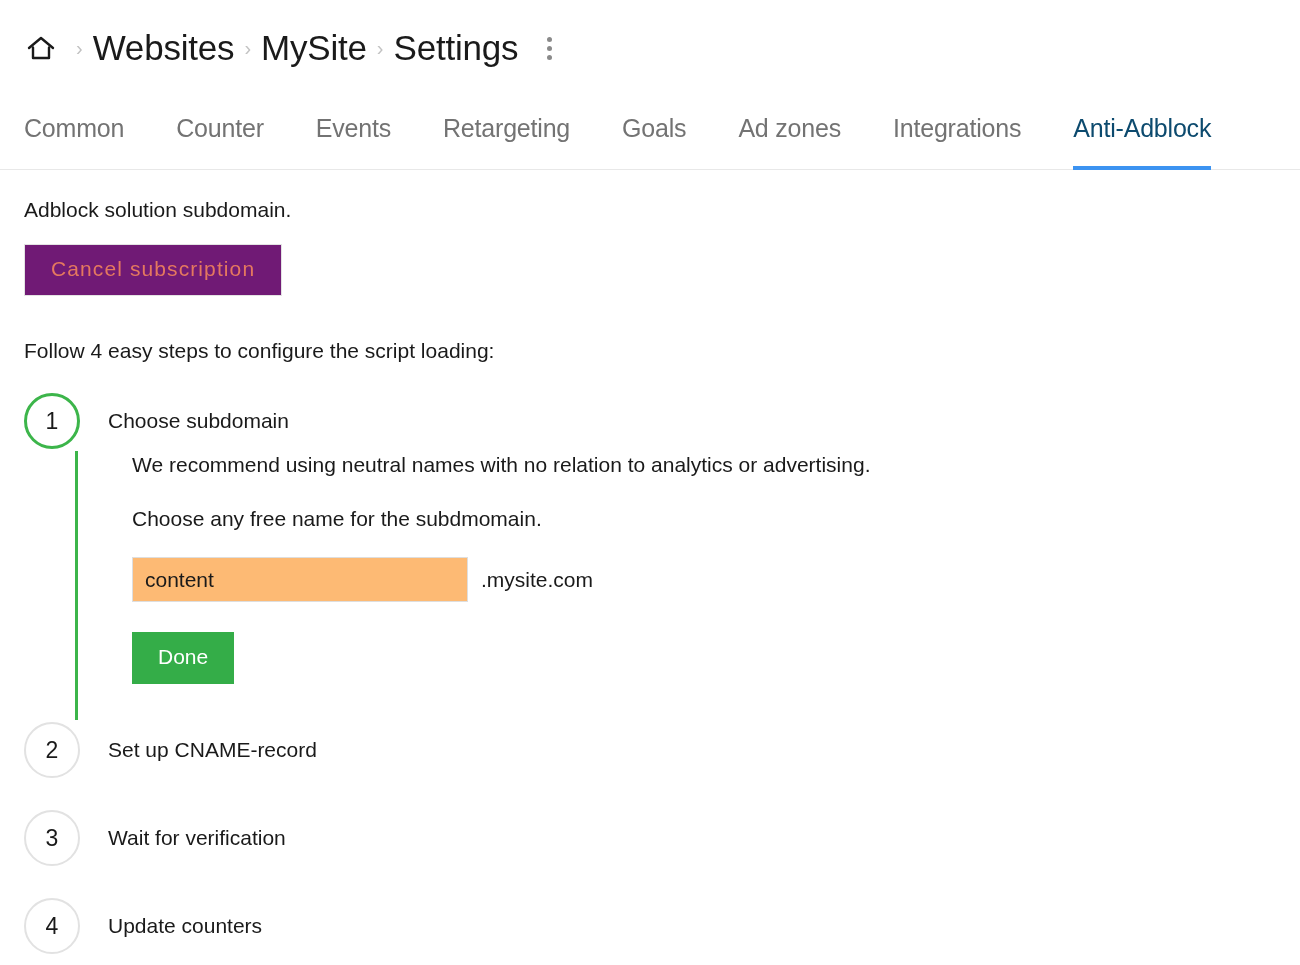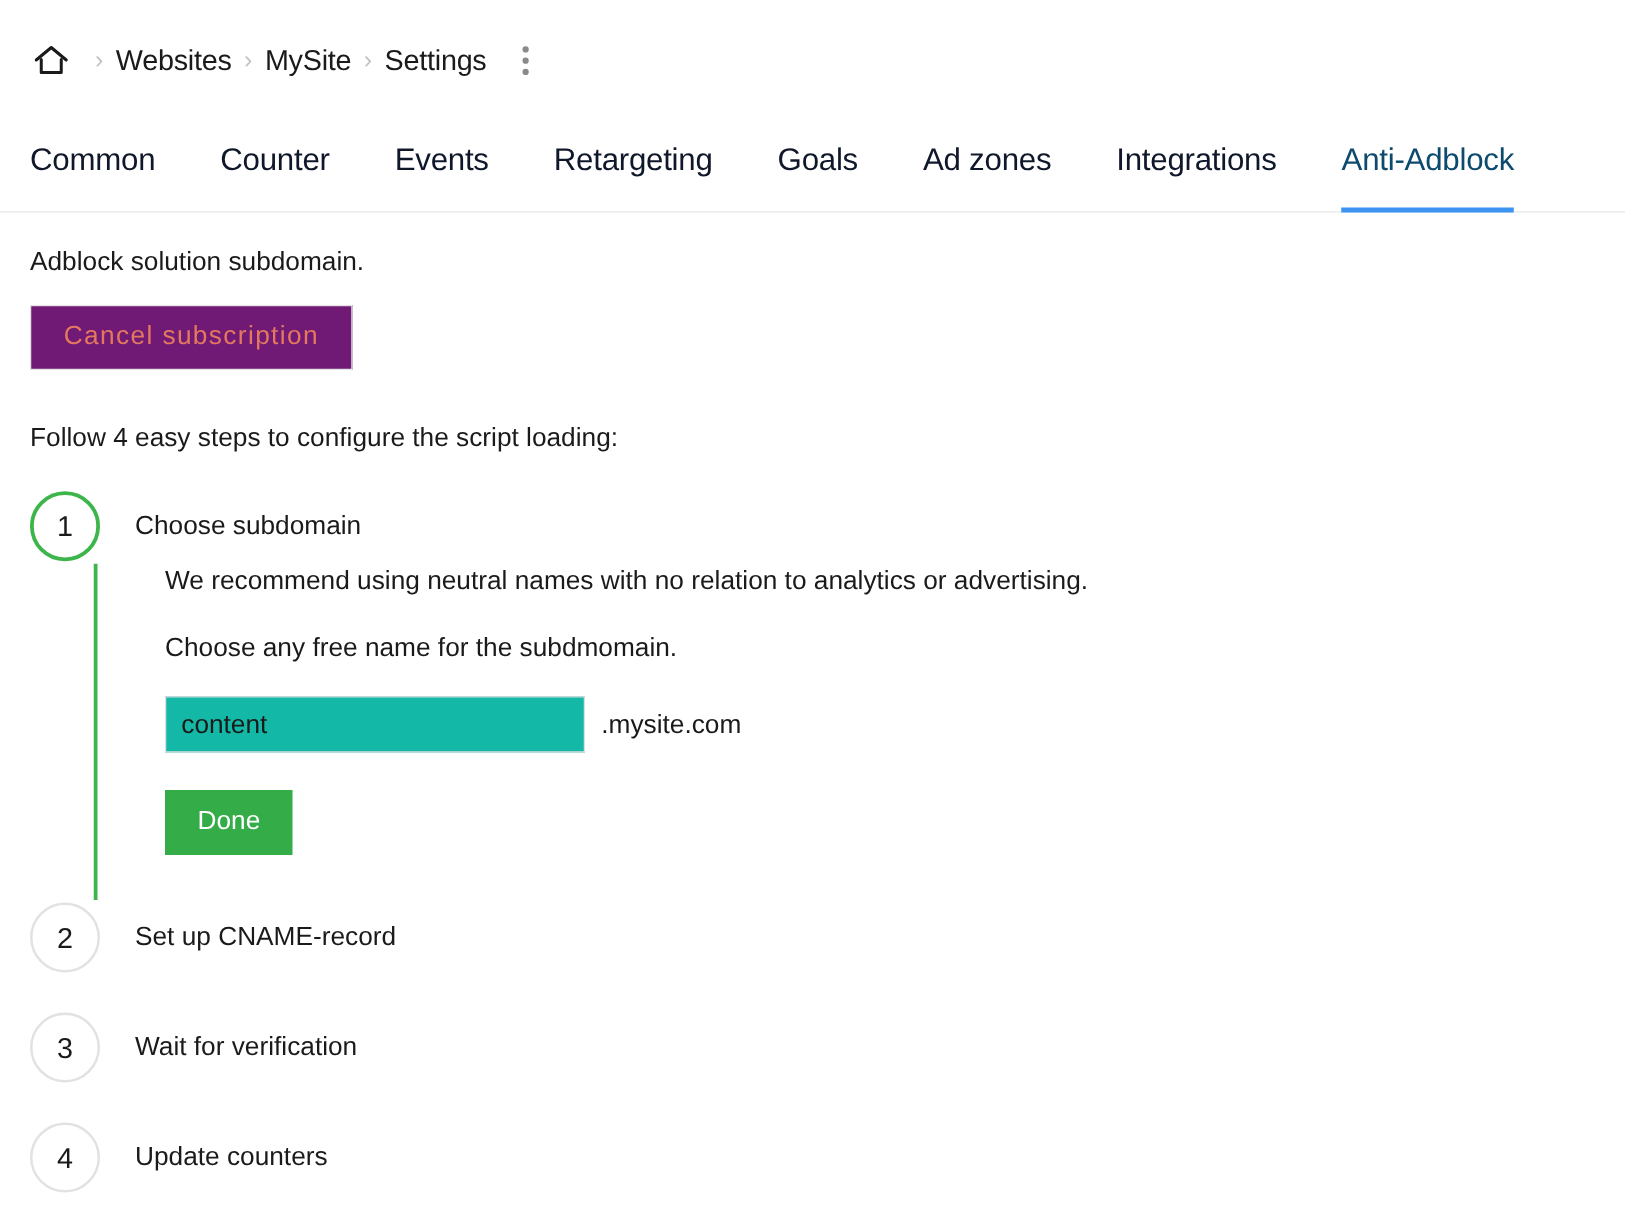--- a/index.html
+++ b/index.html
@@ -30,21 +30,21 @@
     margin-right: 8px;
   }
   .crumb-sep {
     color: #c2c2c2;
     font-size: 20px;
     line-height: 1;
     margin: 0 10px;
     user-select: none;
   }
   .crumb {
-    font-size: 23px;
+    font-size: 35px;
     color: #1a1a1a;
     letter-spacing: -0.2px;
     white-space: nowrap;
   }
   .kebab {
     display: inline-flex;
     flex-direction: column;
     justify-content: center;
     align-items: center;
     gap: 4px;
@@ -64,21 +64,21 @@
   .tabs {
     display: flex;
     align-items: flex-end;
     padding-left: 24px;
     height: 74px;
     border-bottom: 1px solid #e8e8e8;
     position: relative;
   }
   .tab {
     font-size: 25px;
-    color: #0f172a;
+    color: #737373;
     letter-spacing: -0.2px;
     white-space: nowrap;
     padding: 0 0 26px 0;
     margin-right: 52px;
     position: relative;
     cursor: pointer;
   }
   .tab:last-child { margin-right: 0; }
   .tab.active { color: #0c4a6e; }
   .tab.active::after {
@@ -178,21 +178,21 @@
     margin-top: 24px;
   }
   .subdomain-input {
     width: 336px;
     height: 45px;
     border: 1px solid #dedede;
     font-family: "Liberation Sans", sans-serif;
     font-size: 21px;
     color: #1a1a1a;
     padding: 0 12px;
-    background: #14b8a6;
+    background: #fdba74;
     outline: none;
   }
   .domain-suffix {
     font-size: 21px;
     color: #1a1a1a;
     margin-left: 13px;
   }
 
   .done-btn {
     margin-top: 30px;

